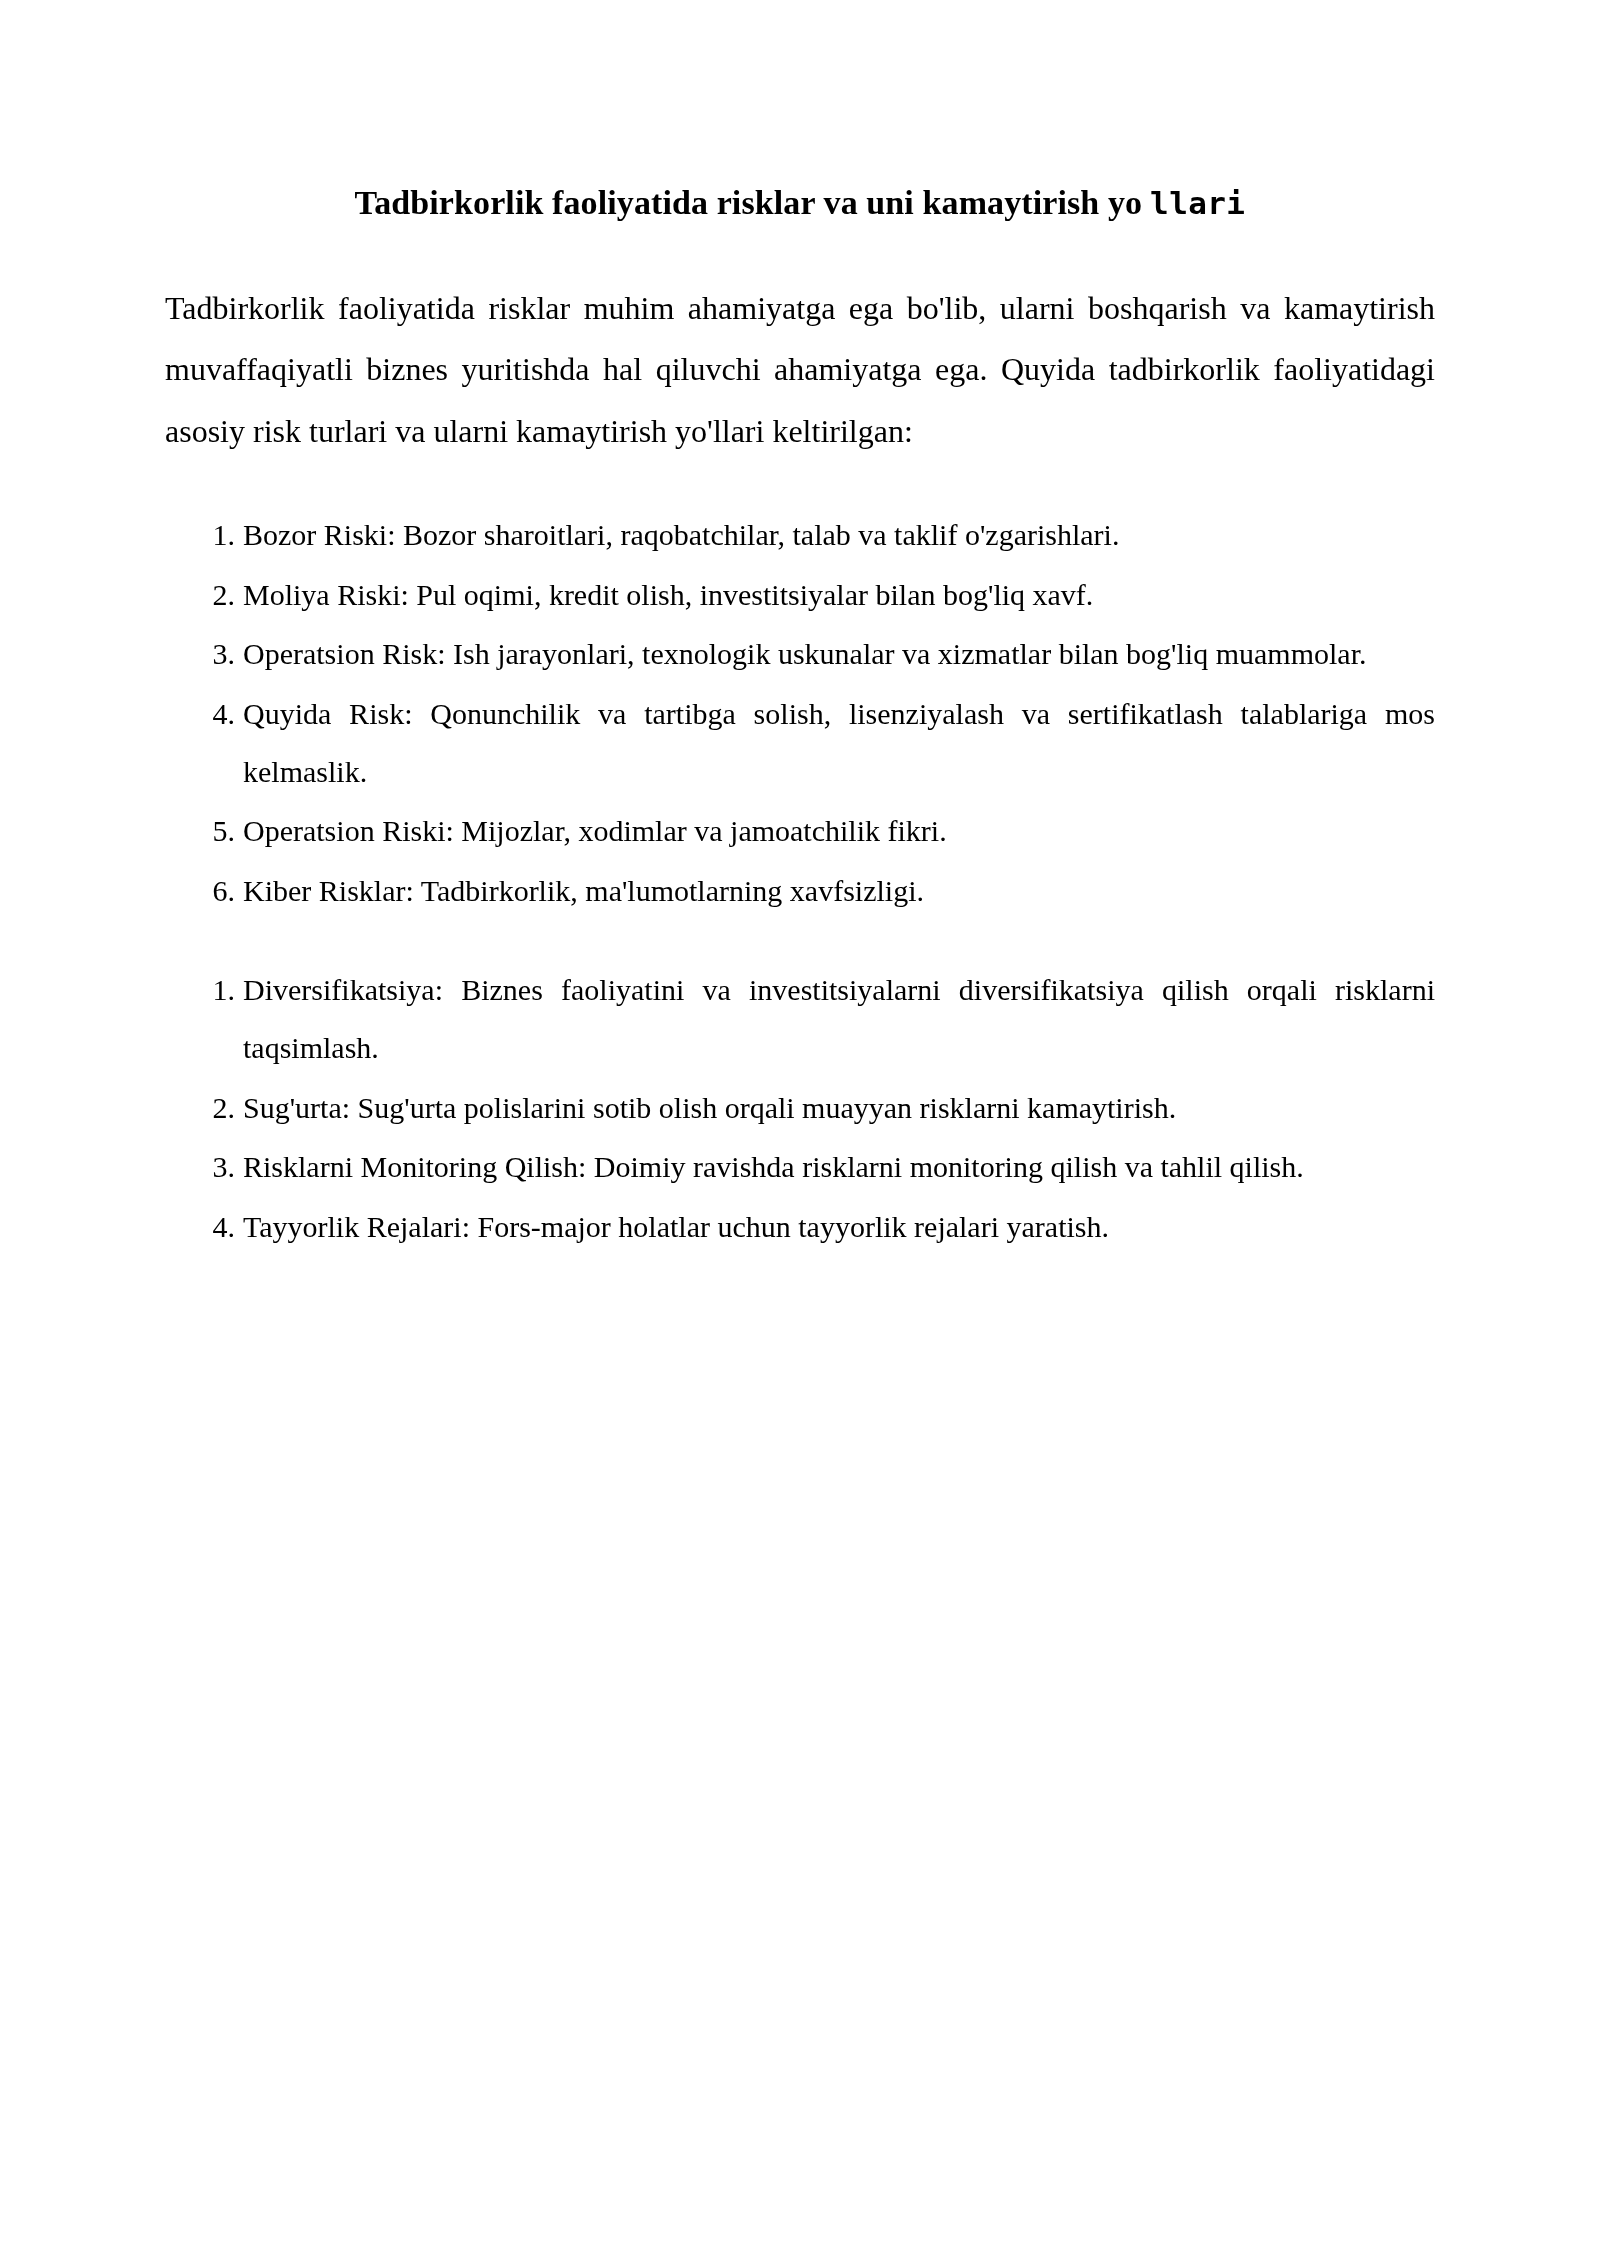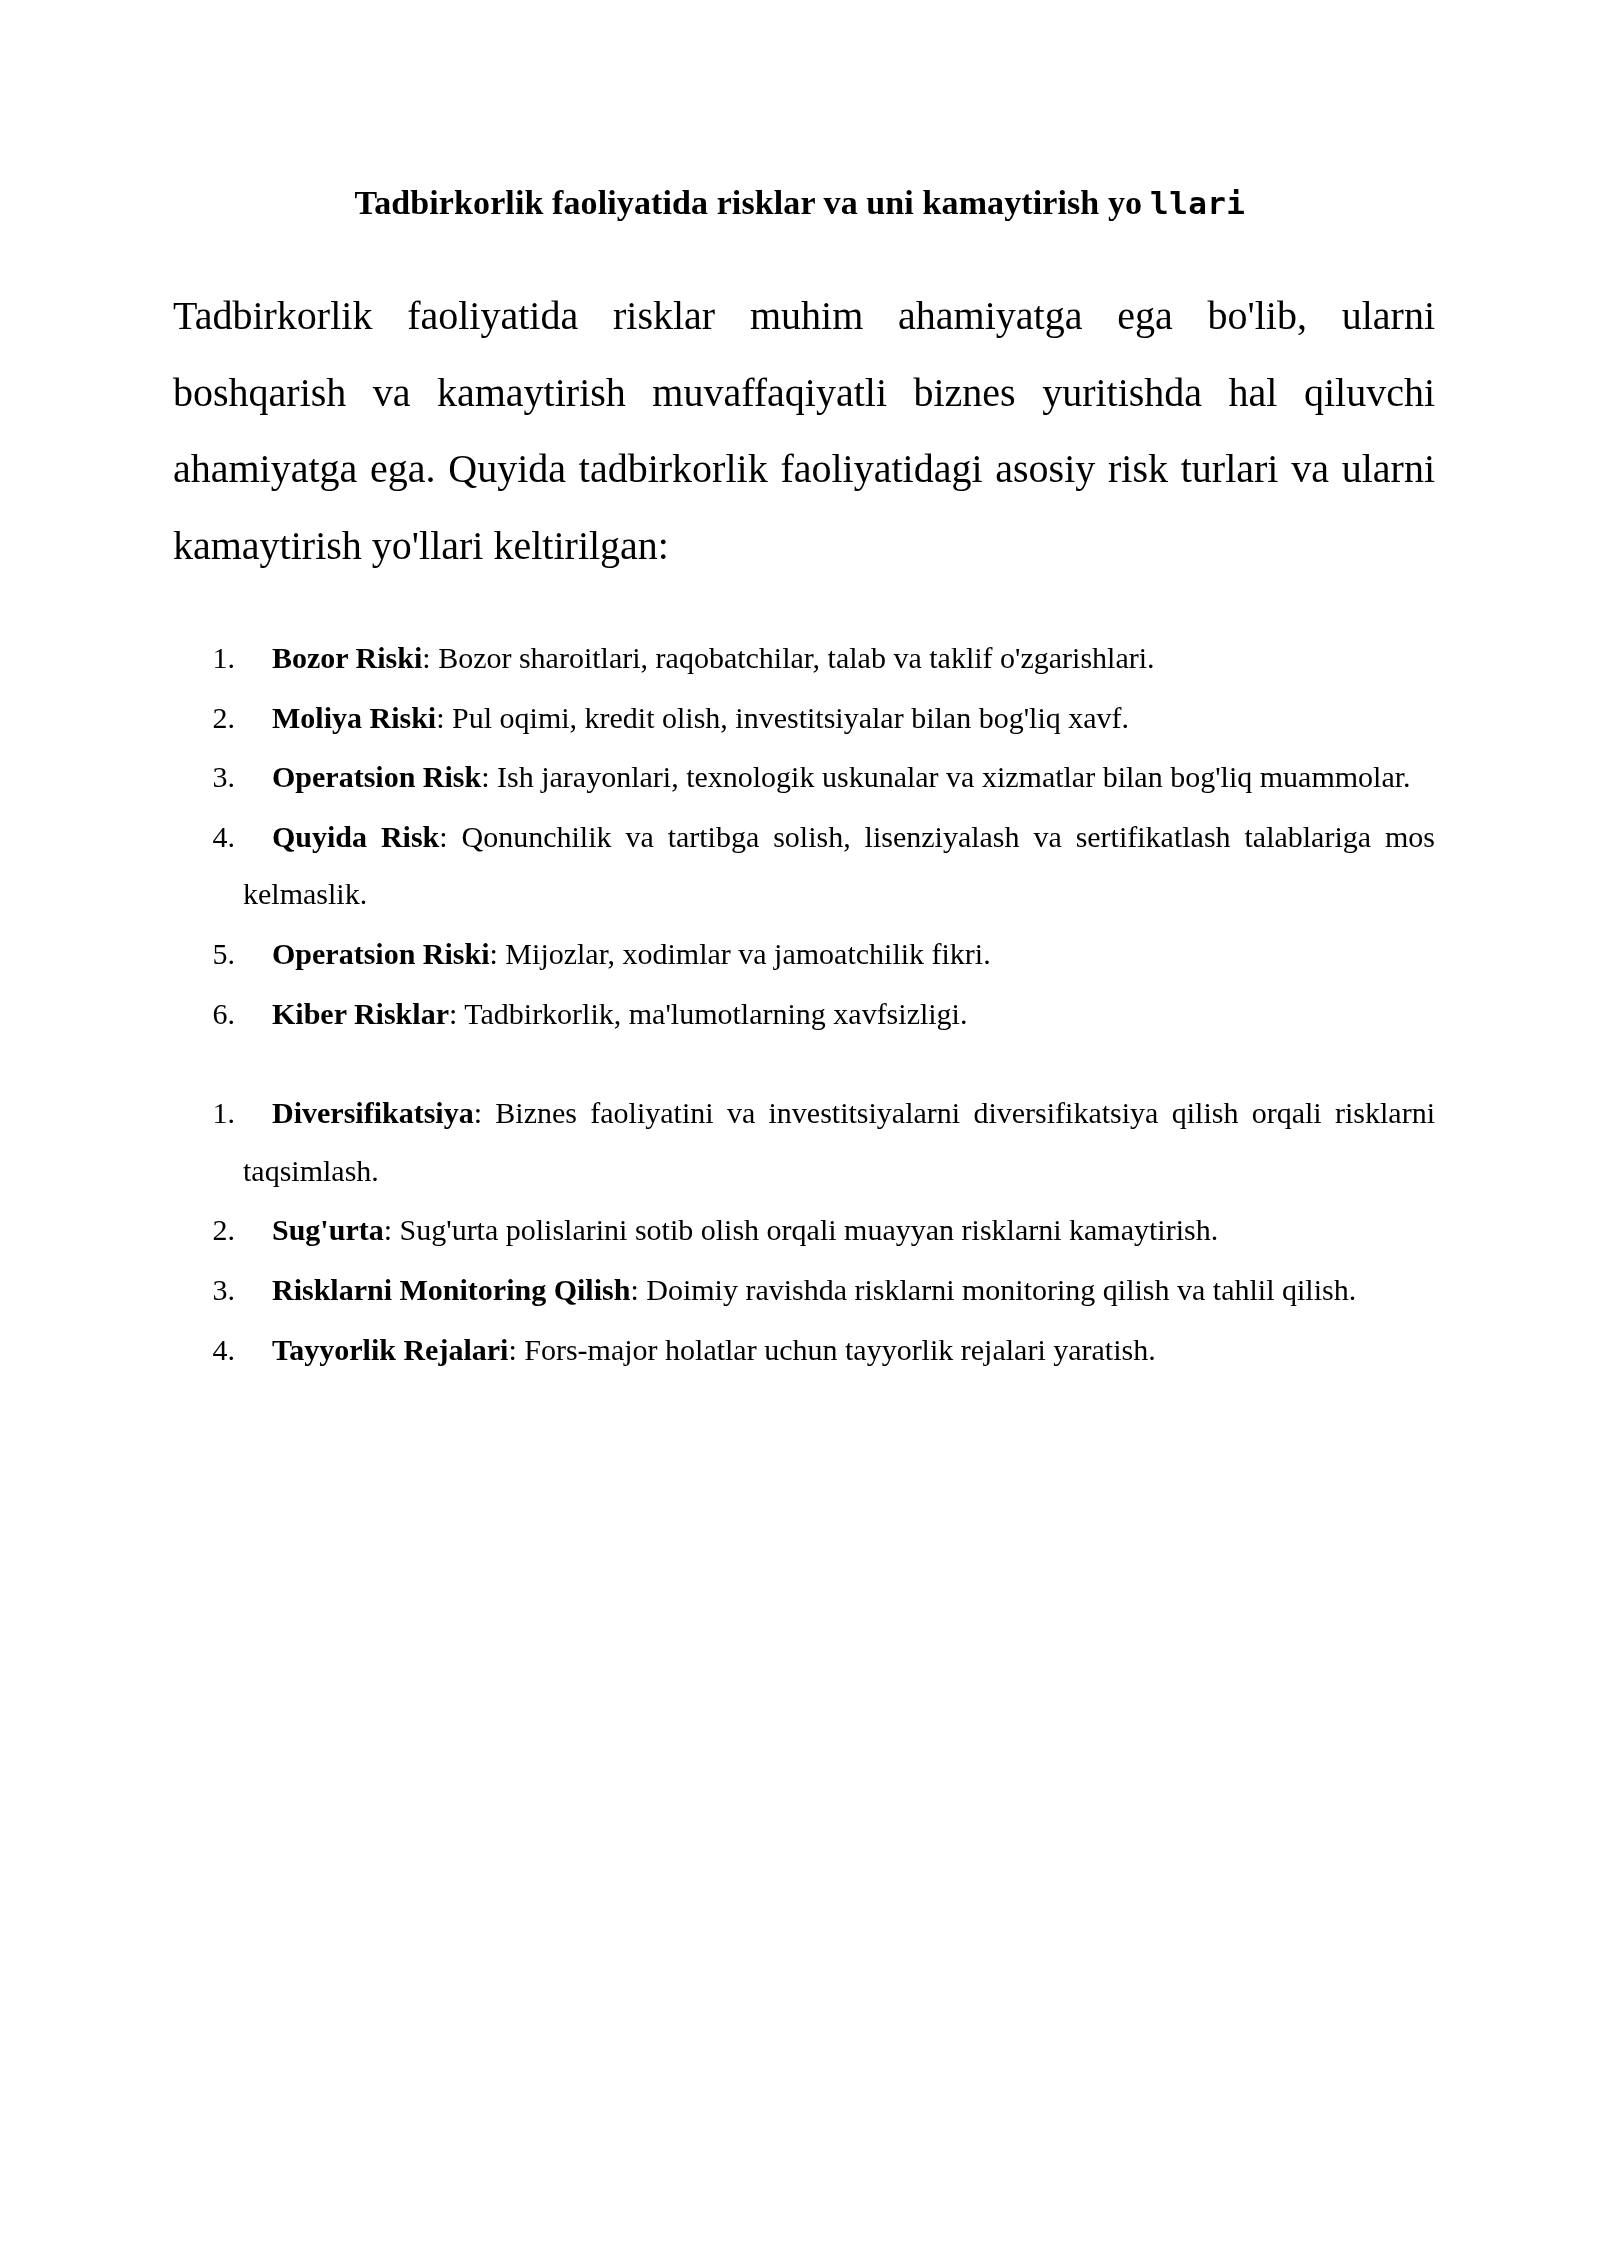--- a/index.html
+++ b/index.html
@@ -40,25 +40,25 @@
   .doc-title .mono-tail {
     font-family: "DejaVu Sans Mono", "Liberation Mono", monospace;
     font-weight: bold;
     font-size: 31px;
     letter-spacing: 0.4px;
     margin-left: 8px;
   }
 
   
   .body-para {
-    font-size: 40px;
+    font-size: 32px;
     line-height: 1.92;
     text-align: justify;
     text-justify: inter-word;
-    margin: 0 0 44px 8px;
+    margin: 0 0 44px 0;
     hyphens: none;
   }
 
   
   .section-heading {
     font-size: 30px;
     font-weight: bold;
     line-height: 1.6;
     margin: 0 0 26px 0;
     text-align: left;
@@ -84,22 +84,21 @@
     position: absolute;
     left: 28px;
     top: 0;
     width: 42px;
     text-align: right;
     font-size: 30px;
     line-height: 1.92;
     font-weight: normal;
   }
   ol.risk-list > li .li-label {
-    font-weight: bold;
-    margin-left: 29px;
+    font-weight: normal;
   }
   ol.risk-list > li:last-child {
     margin-bottom: 0;
   }
 
   .list-block { margin-bottom: 40px; }
   .list-block:last-child { margin-bottom: 0; }
 </style>
 </head>
 <body>

